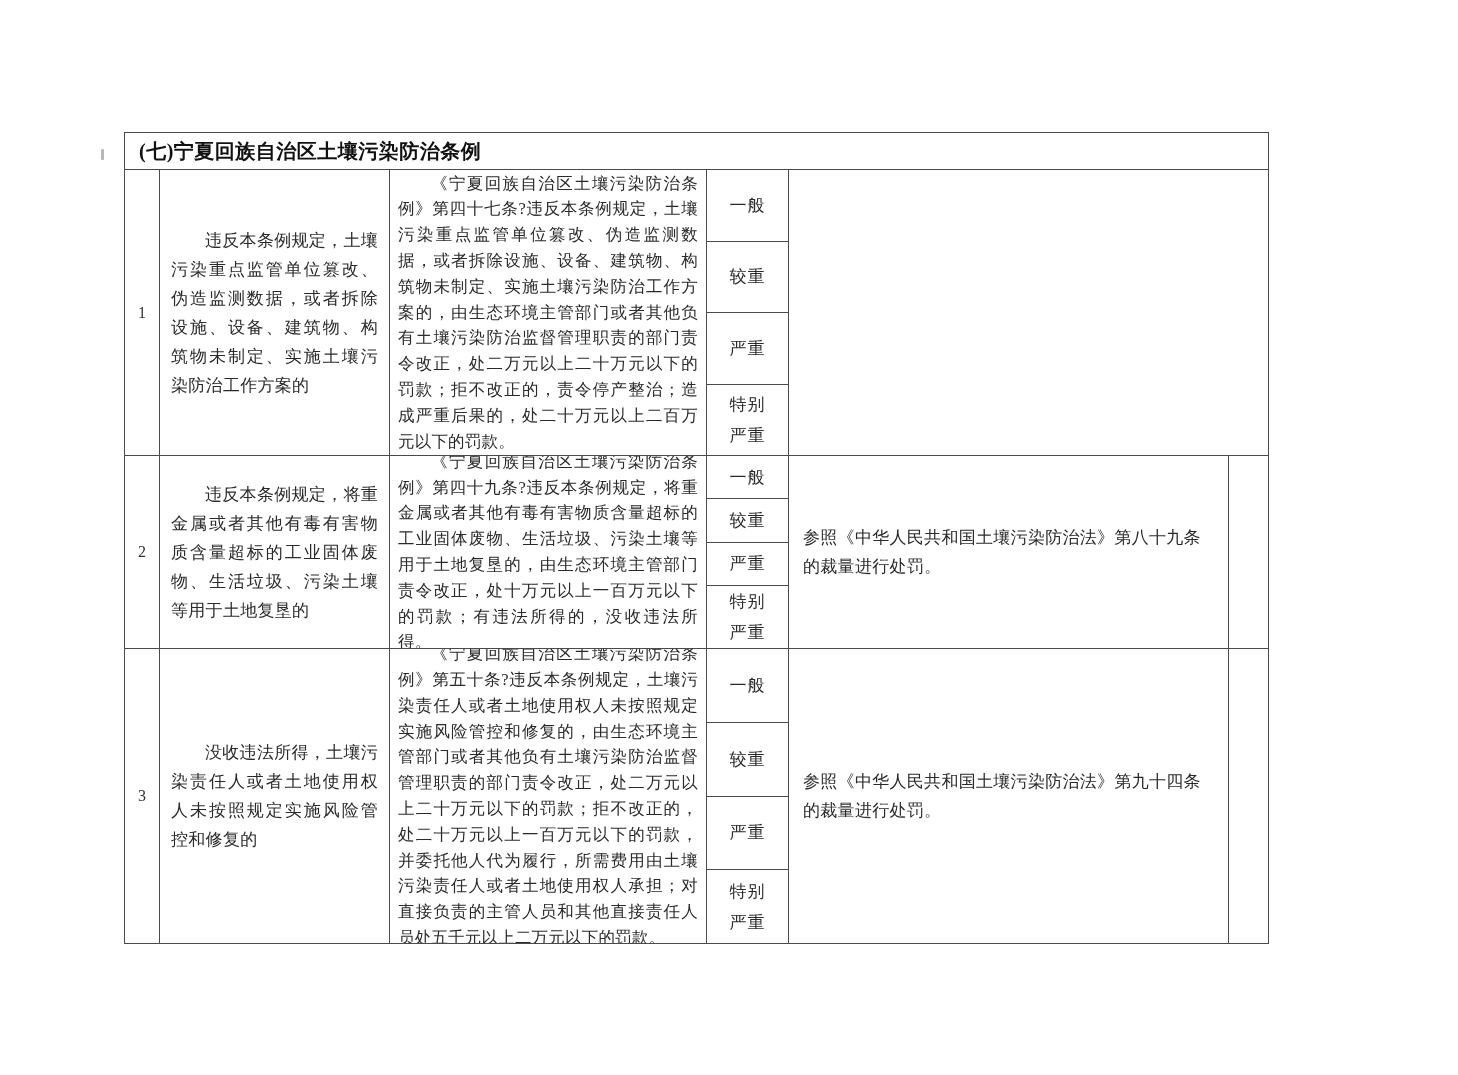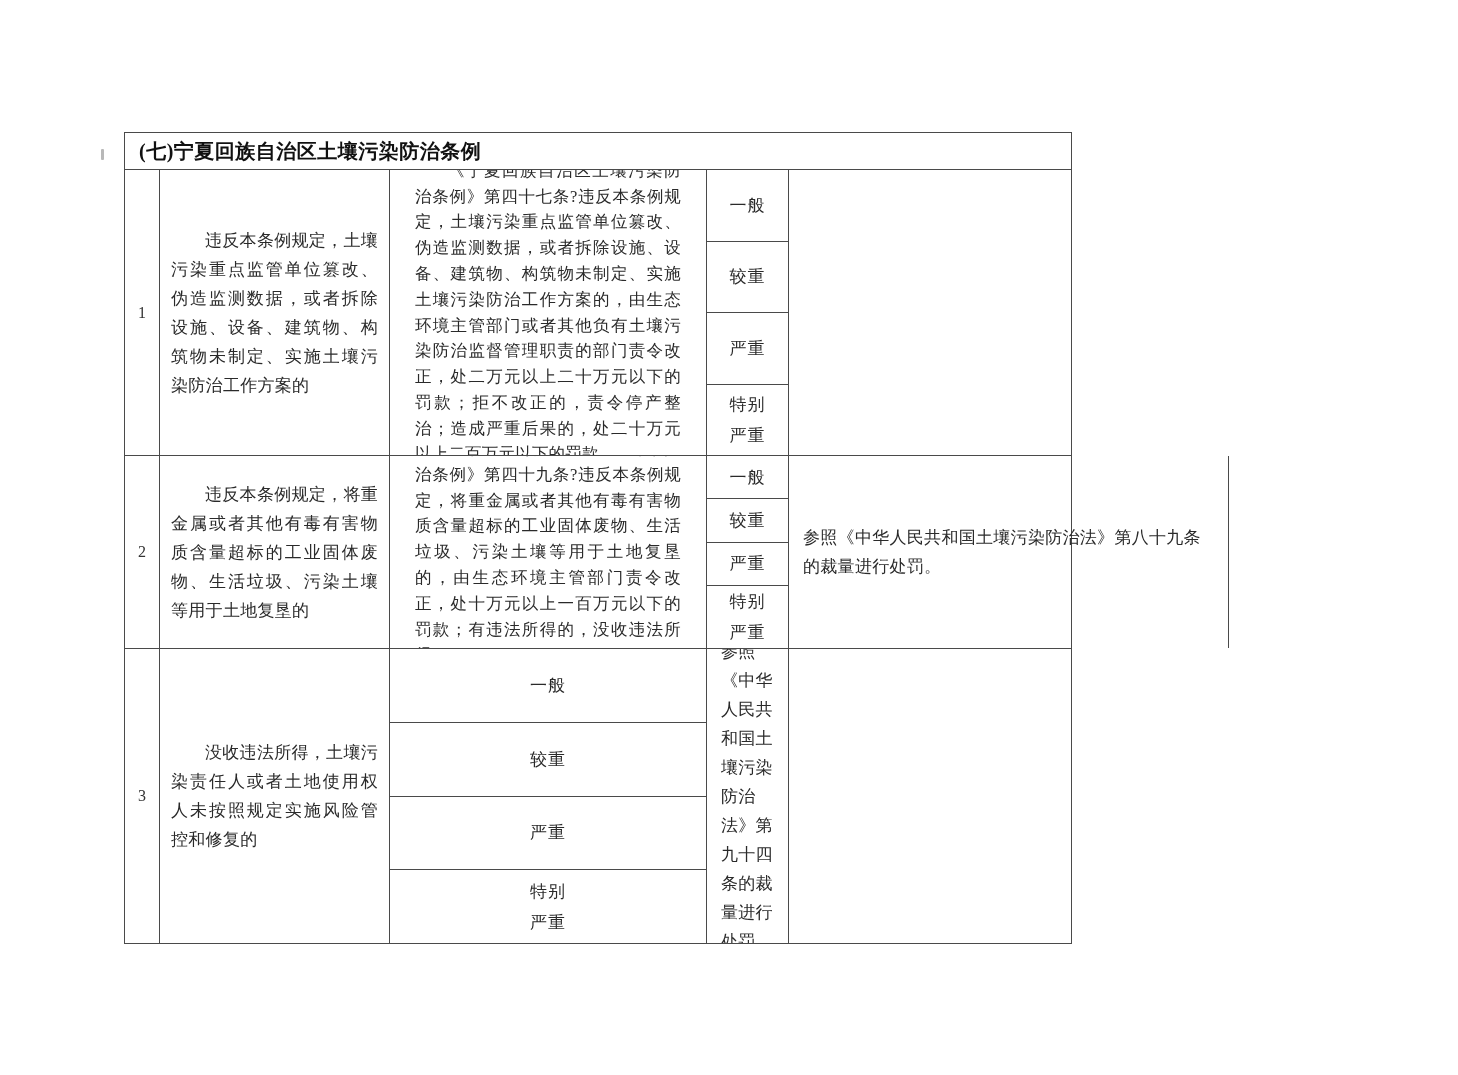--- a/index.html
+++ b/index.html
@@ -7,21 +7,21 @@
     width:1458px;height:1075px;position:relative;overflow:hidden;
     font-family:"Liberation Serif","DejaVu Serif",serif;
     color:#222;
     -webkit-font-smoothing:antialiased;
   }
   .stray-mark{
     position:absolute;left:101px;top:149px;width:3px;height:11px;
     background:#b8b8b8;border-radius:1px;
   }
   .doc-table{
-    position:absolute;left:124px;top:132px;width:948px;
+    position:absolute;left:124px;top:132px;width:1145px;
     border:1px solid #4a4a4a;box-sizing:border-box;background:#fff;
   }
   .header-row{
     height:37px;border-bottom:1px solid #4a4a4a;box-sizing:border-box;
     display:flex;align-items:center;padding-left:14px;
   }
   .header-title{
     font-size:20px;font-weight:bold;letter-spacing:0.5px;color:#111;
   }
   .trow{
@@ -39,21 +39,21 @@
   }
   .cell + .cell{border-left:1px solid #4a4a4a;}
   .num-cell{align-items:center;font-size:16px;color:#333;}
   .violation-cell{padding:0 11px;}
   .violation-cell p{
     margin:0;font-size:17px;line-height:29px;color:#2a2a2a;
     text-align:justify;text-indent:2em;letter-spacing:0.3px;
   }
   .legal-cell{padding:0 8px;}
   .legal-cell p{
-    margin:17px;font-size:16.5px;line-height:25.8px;color:#2a2a2a;
+    margin:0;font-size:16.5px;line-height:25.8px;color:#2a2a2a;
     text-align:justify;text-indent:2em;letter-spacing:0.2px;
   }
   .sev-cell{padding:0;justify-content:stretch;}
   .sev-sub{
     flex:1;display:flex;align-items:center;justify-content:center;
     box-sizing:border-box;
   }
   .sev-sub + .sev-sub{border-top:1px solid #4a4a4a;}
   .row-2 .sev-sub.last{flex:1.45;}
   .sev-label{
@@ -136,20 +136,23 @@
     <div class="cell empty-cell"></div>
   </div>
 
   <div class="trow row-3">
     <div class="cell num-cell">
       <span>3</span>
     </div>
     <div class="cell violation-cell">
       <p>没收违法所得，土壤污染责任人或者土地使用权人未按照规定实施风险管控和修复的</p>
     </div>
+    <div class="cell legal-cell">
+      <p>《宁夏回族自治区土壤污染防治条例》第五十条?违反本条例规定，土壤污染责任人或者土地使用权人未按照规定实施风险管控和修复的，由生态环境主管部门或者其他负有土壤污染防治监督管理职责的部门责令改正，处二万元以上二十万元以下的罚款；拒不改正的，处二十万元以上一百万元以下的罚款，并委托他人代为履行，所需费用由土壤污染责任人或者土地使用权人承担；对直接负责的主管人员和其他直接责任人员处五千元以上二万元以下的罚款。</p>
+    </div>
     <div class="cell sev-cell">
       <div class="sev-sub">
           <span class="sev-label">一般</span>
         </div>
       <div class="sev-sub">
           <span class="sev-label">较重</span>
         </div>
       <div class="sev-sub">
           <span class="sev-label">严重</span>
         </div>

